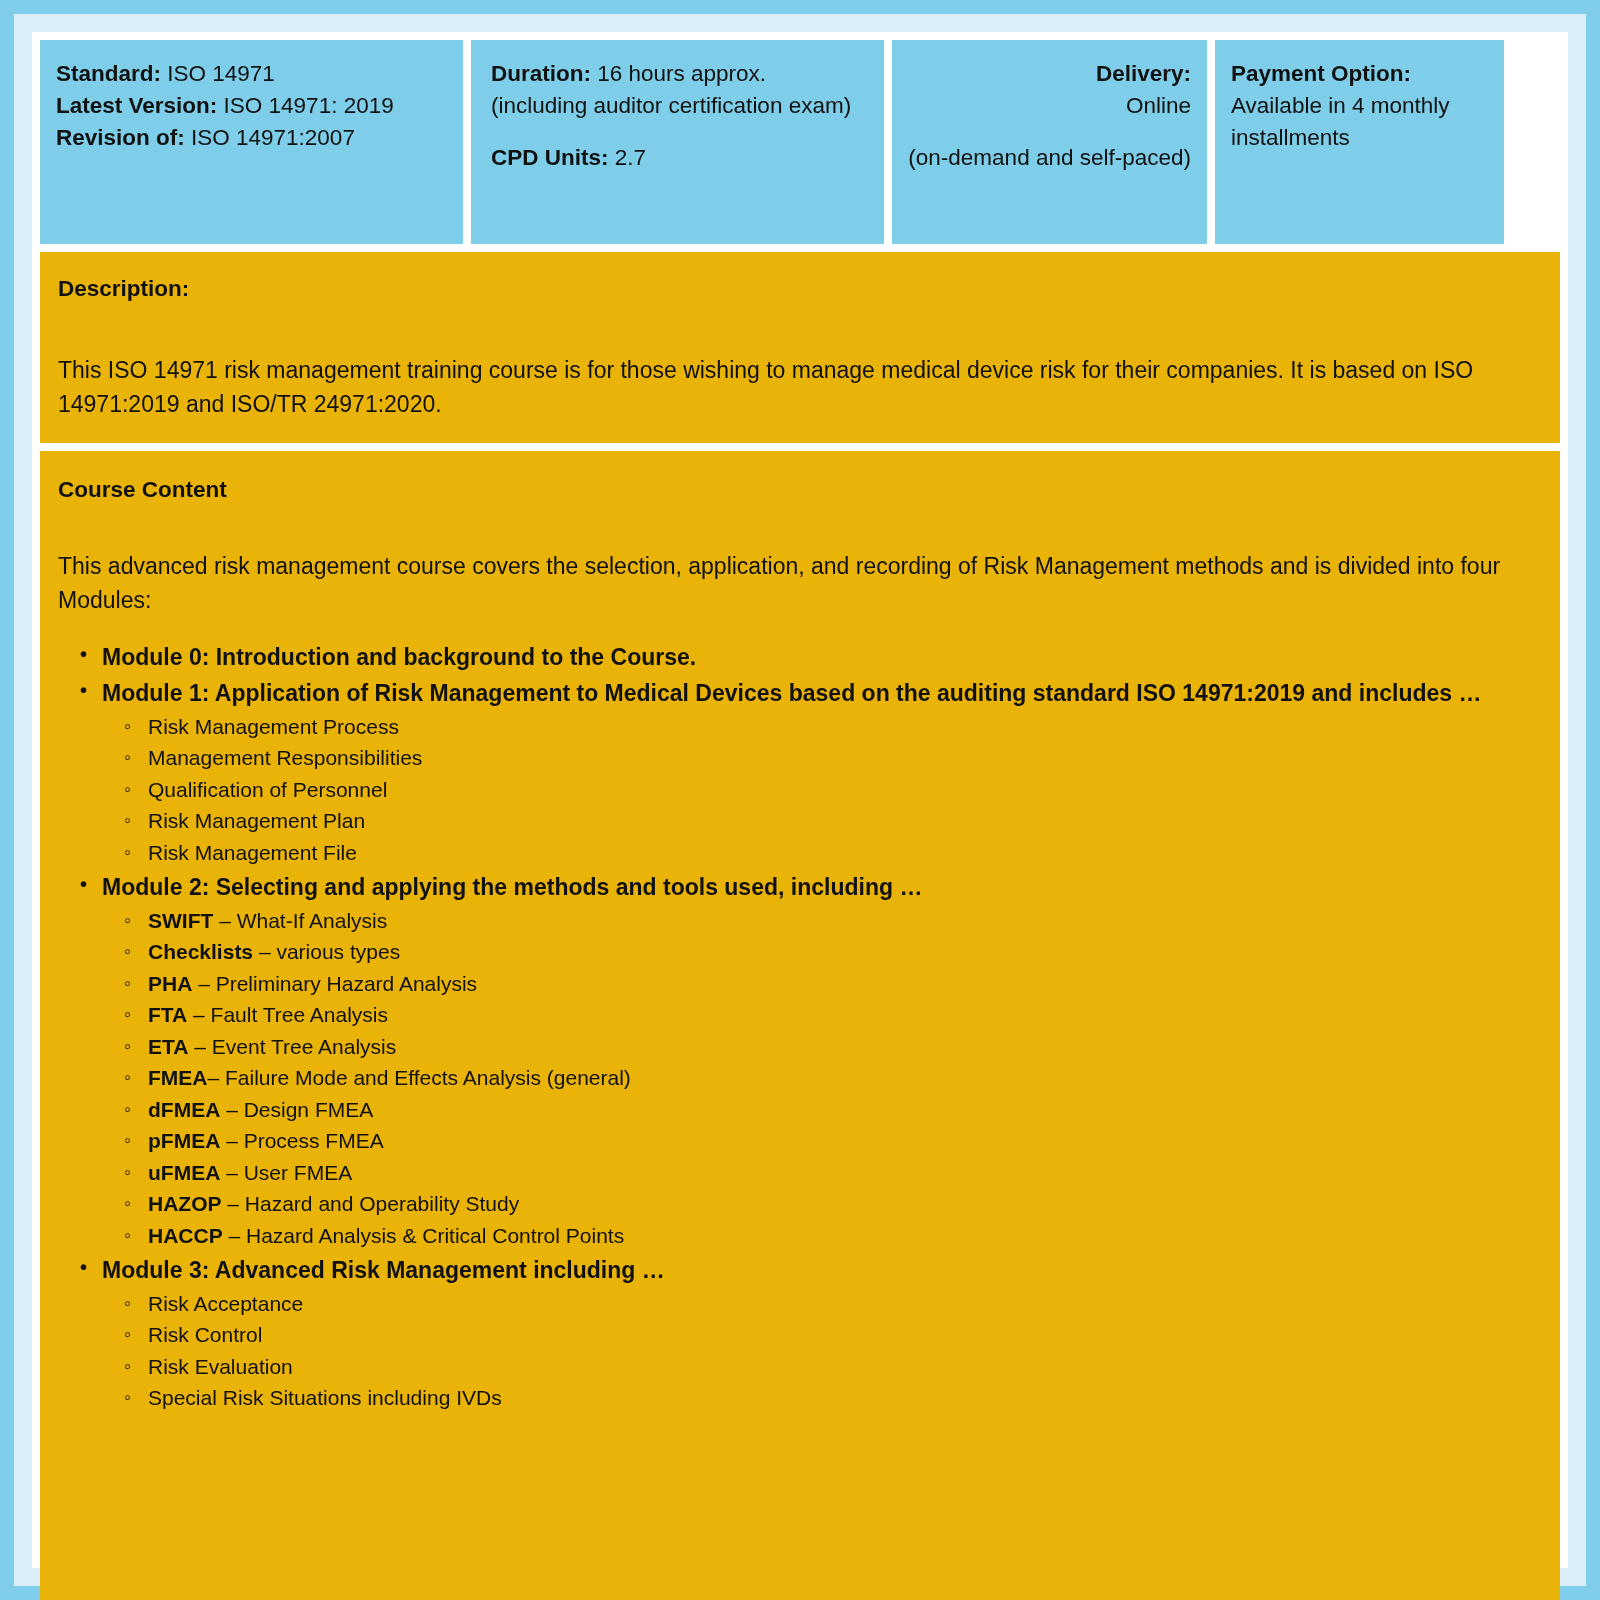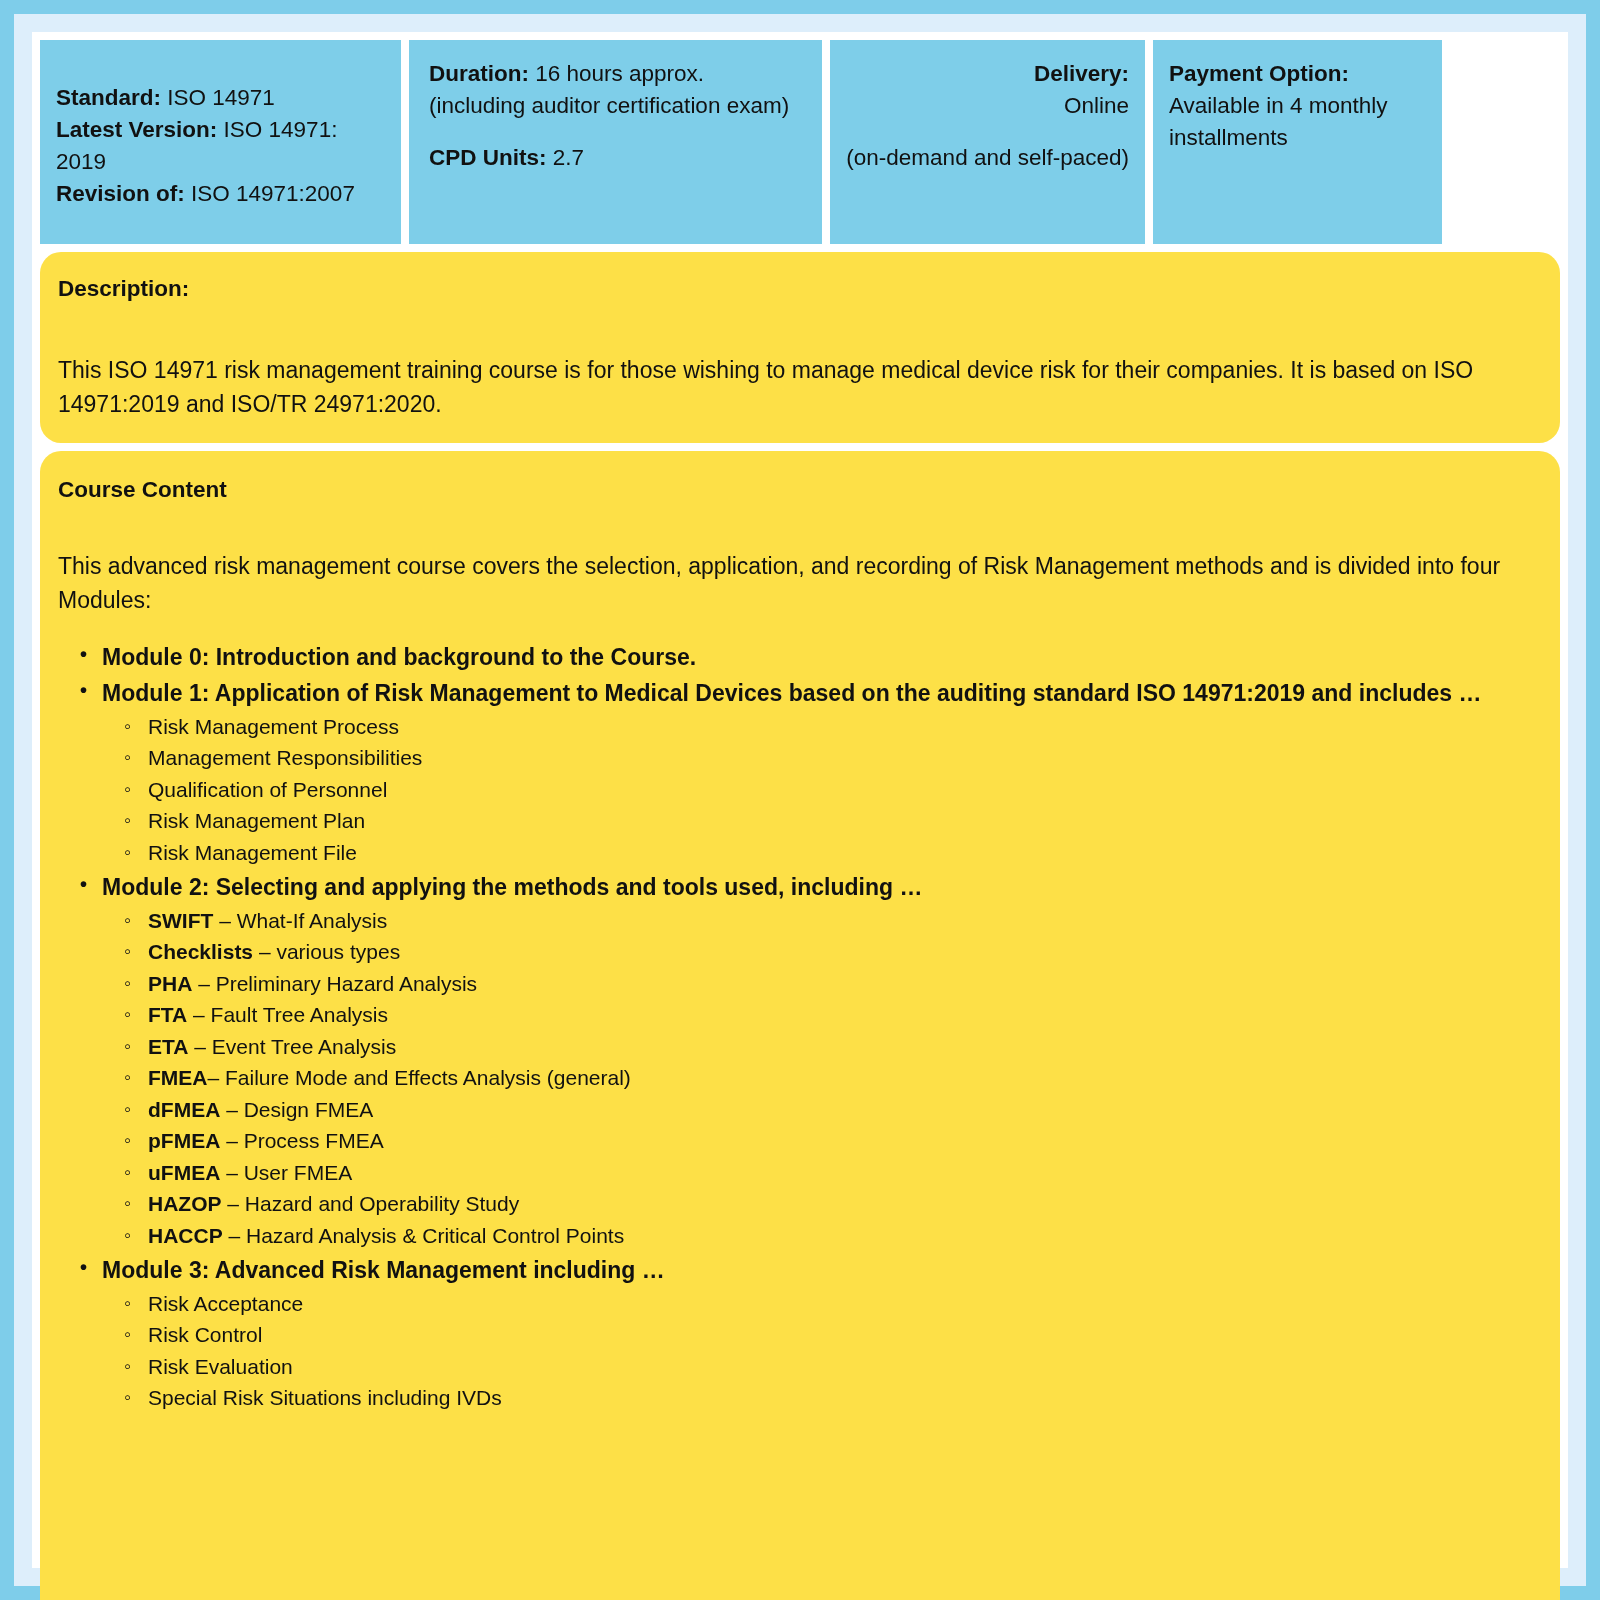--- a/index.html
+++ b/index.html
@@ -46,39 +46,38 @@
     height: 204px;
   }
   .hcell {
     background: #7ecee9;
     box-sizing: border-box;
     padding: 18px 16px 10px 16px;
     color: #111111;
     font-size: 22.5px;
     line-height: 1.42;
   }
-  .hcell.c1 { width: 361px; display: flex; flex-direction: column; justify-content: center; }
+  .hcell.c1 { width: 423px; display: flex; flex-direction: column; justify-content: flex-start; }
   .hcell.c2 { width: 413px; padding-left: 20px; }
   .hcell.c3 { width: 315px; text-align: right; }
   .hcell.c4 { width: 289px; }
   .hcell b { font-weight: bold; }
   .hcell .blk { margin: 0; }
   .hcell .spacer { height: 20px; }
 
   
   .panel {
-    background: #fde047;
+    background: #eab308;
     box-sizing: border-box;
     width: 100%;
     margin-top: 8px;
     padding: 20px 18px 22px 18px;
     color: #111111;
     font-size: 23px;
     line-height: 1.48;
-    border-radius: 21px;
   }
   .panel .sec-title {
     font-weight: bold;
     font-size: 22.5px;
     margin: 0 0 48px 0;
   }
   .panel .body-text { margin: 0; }
 
   .panel.content-panel {
     margin-top: 8px;

